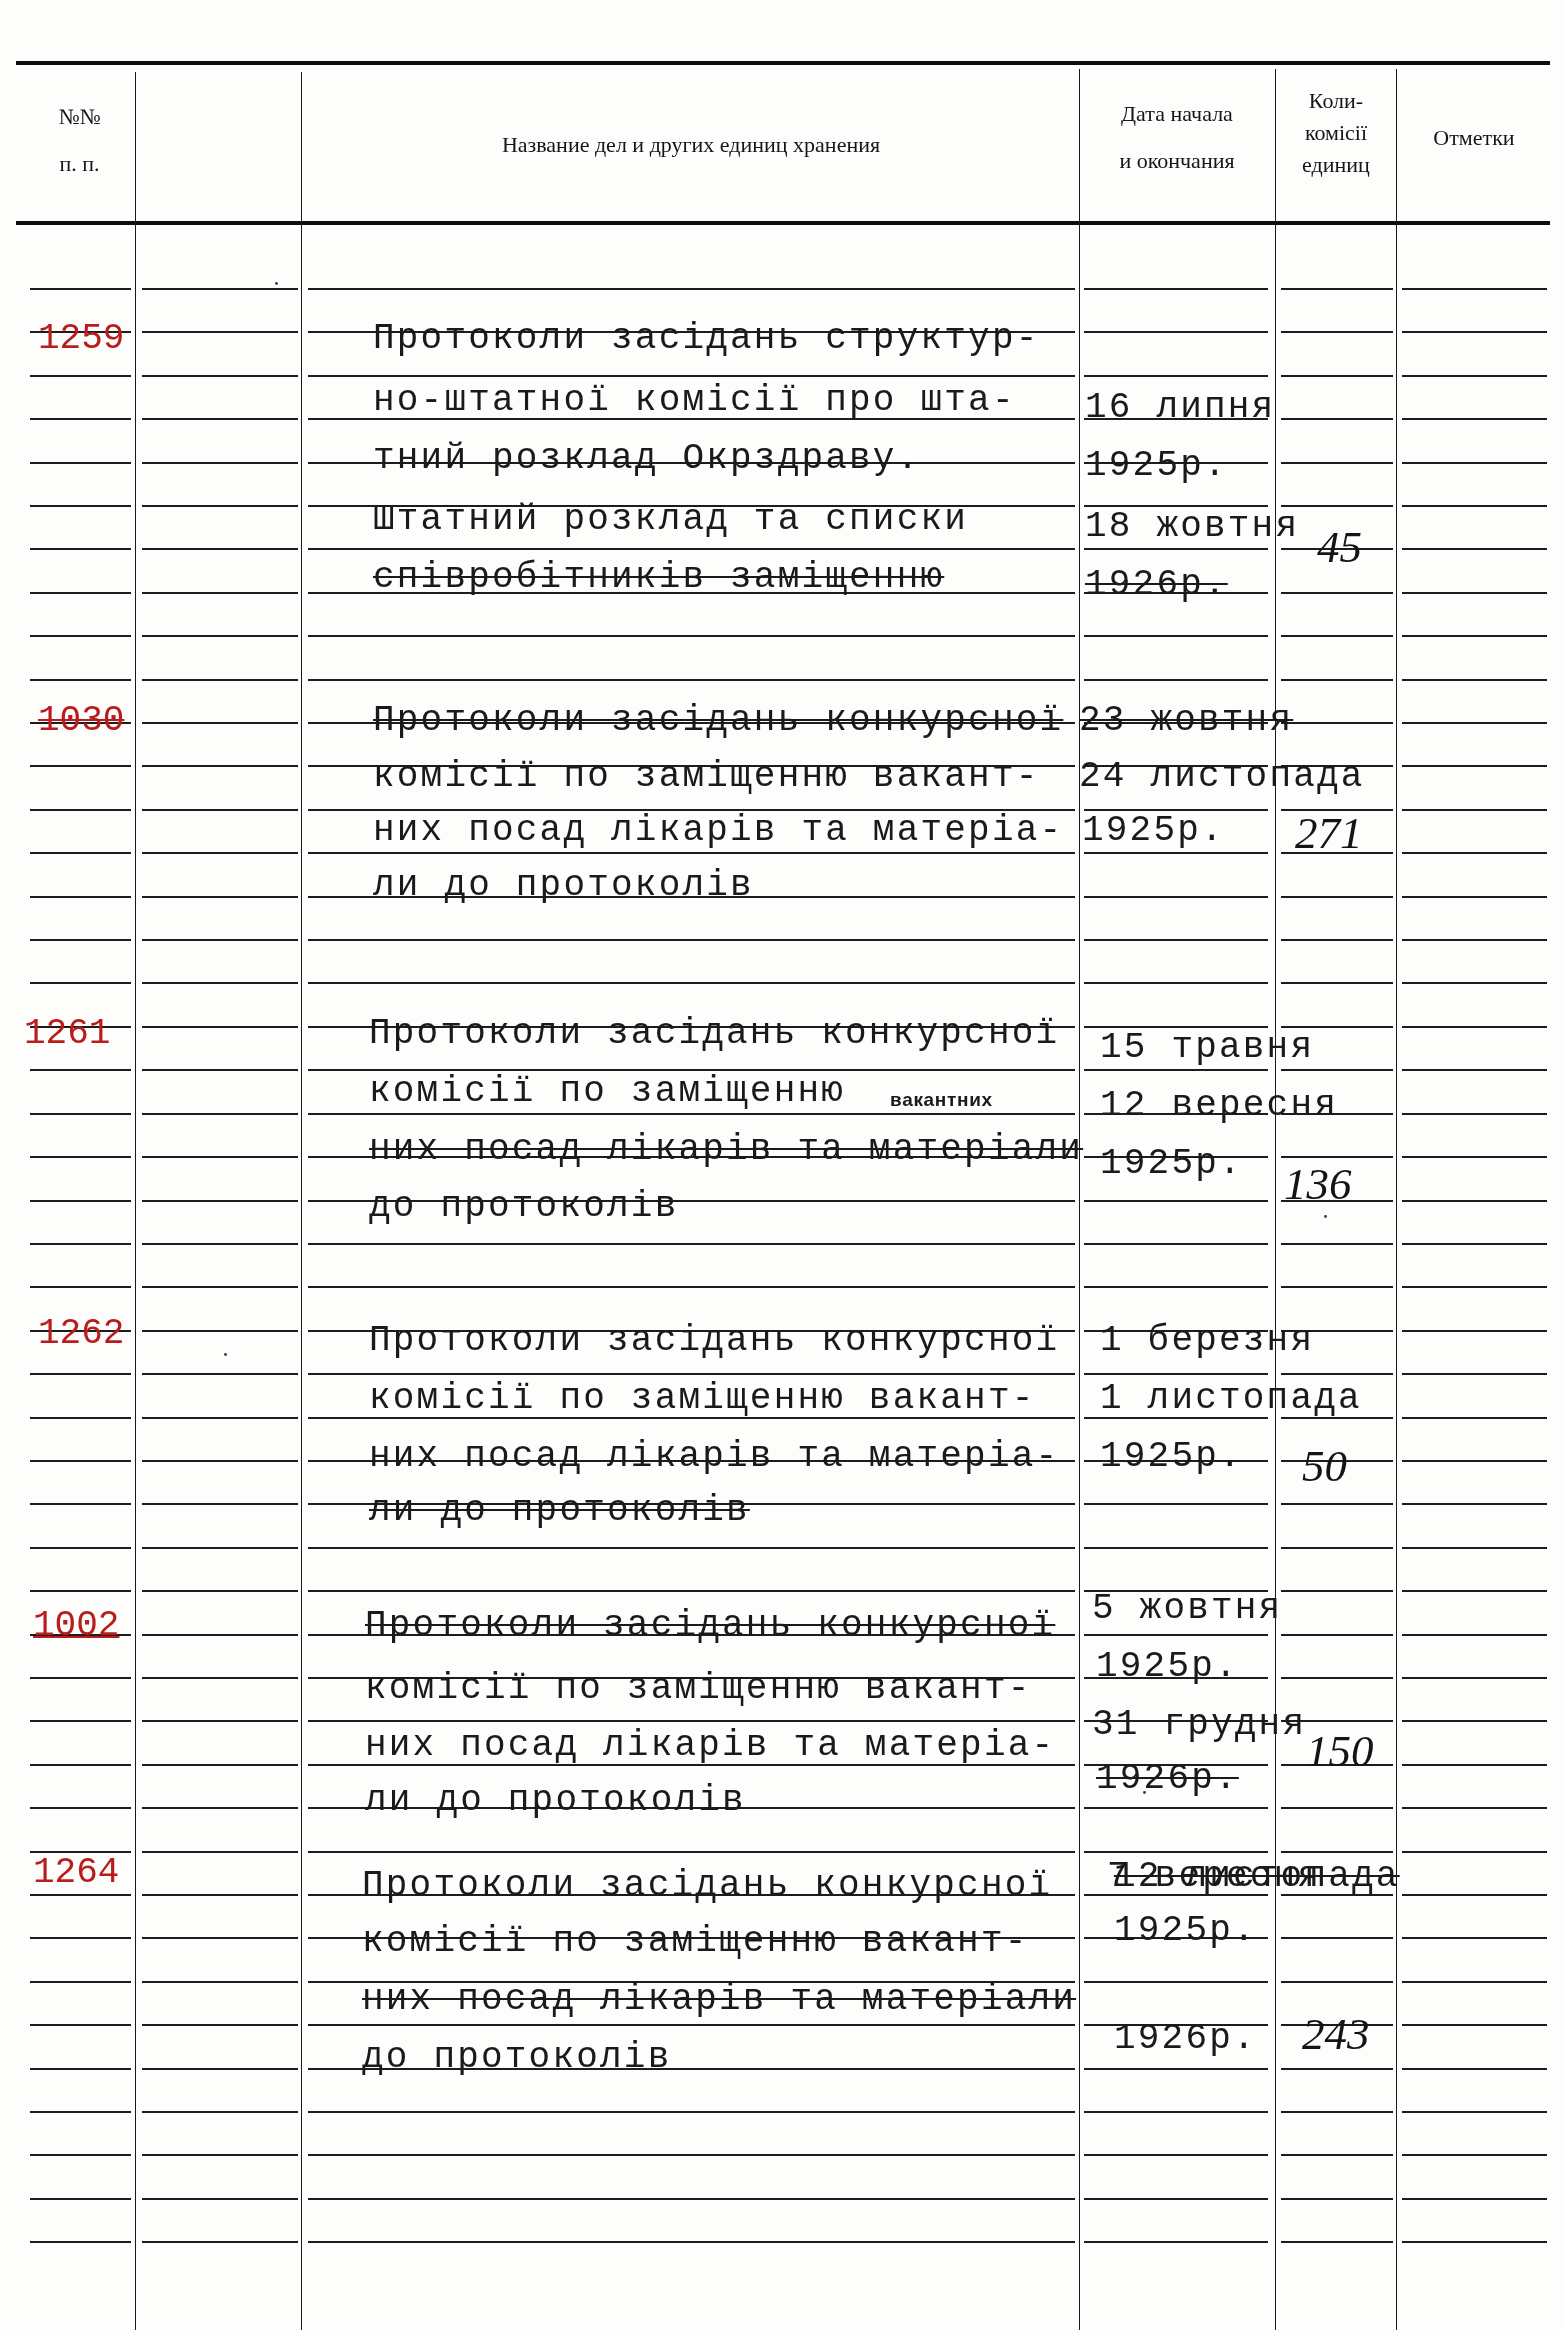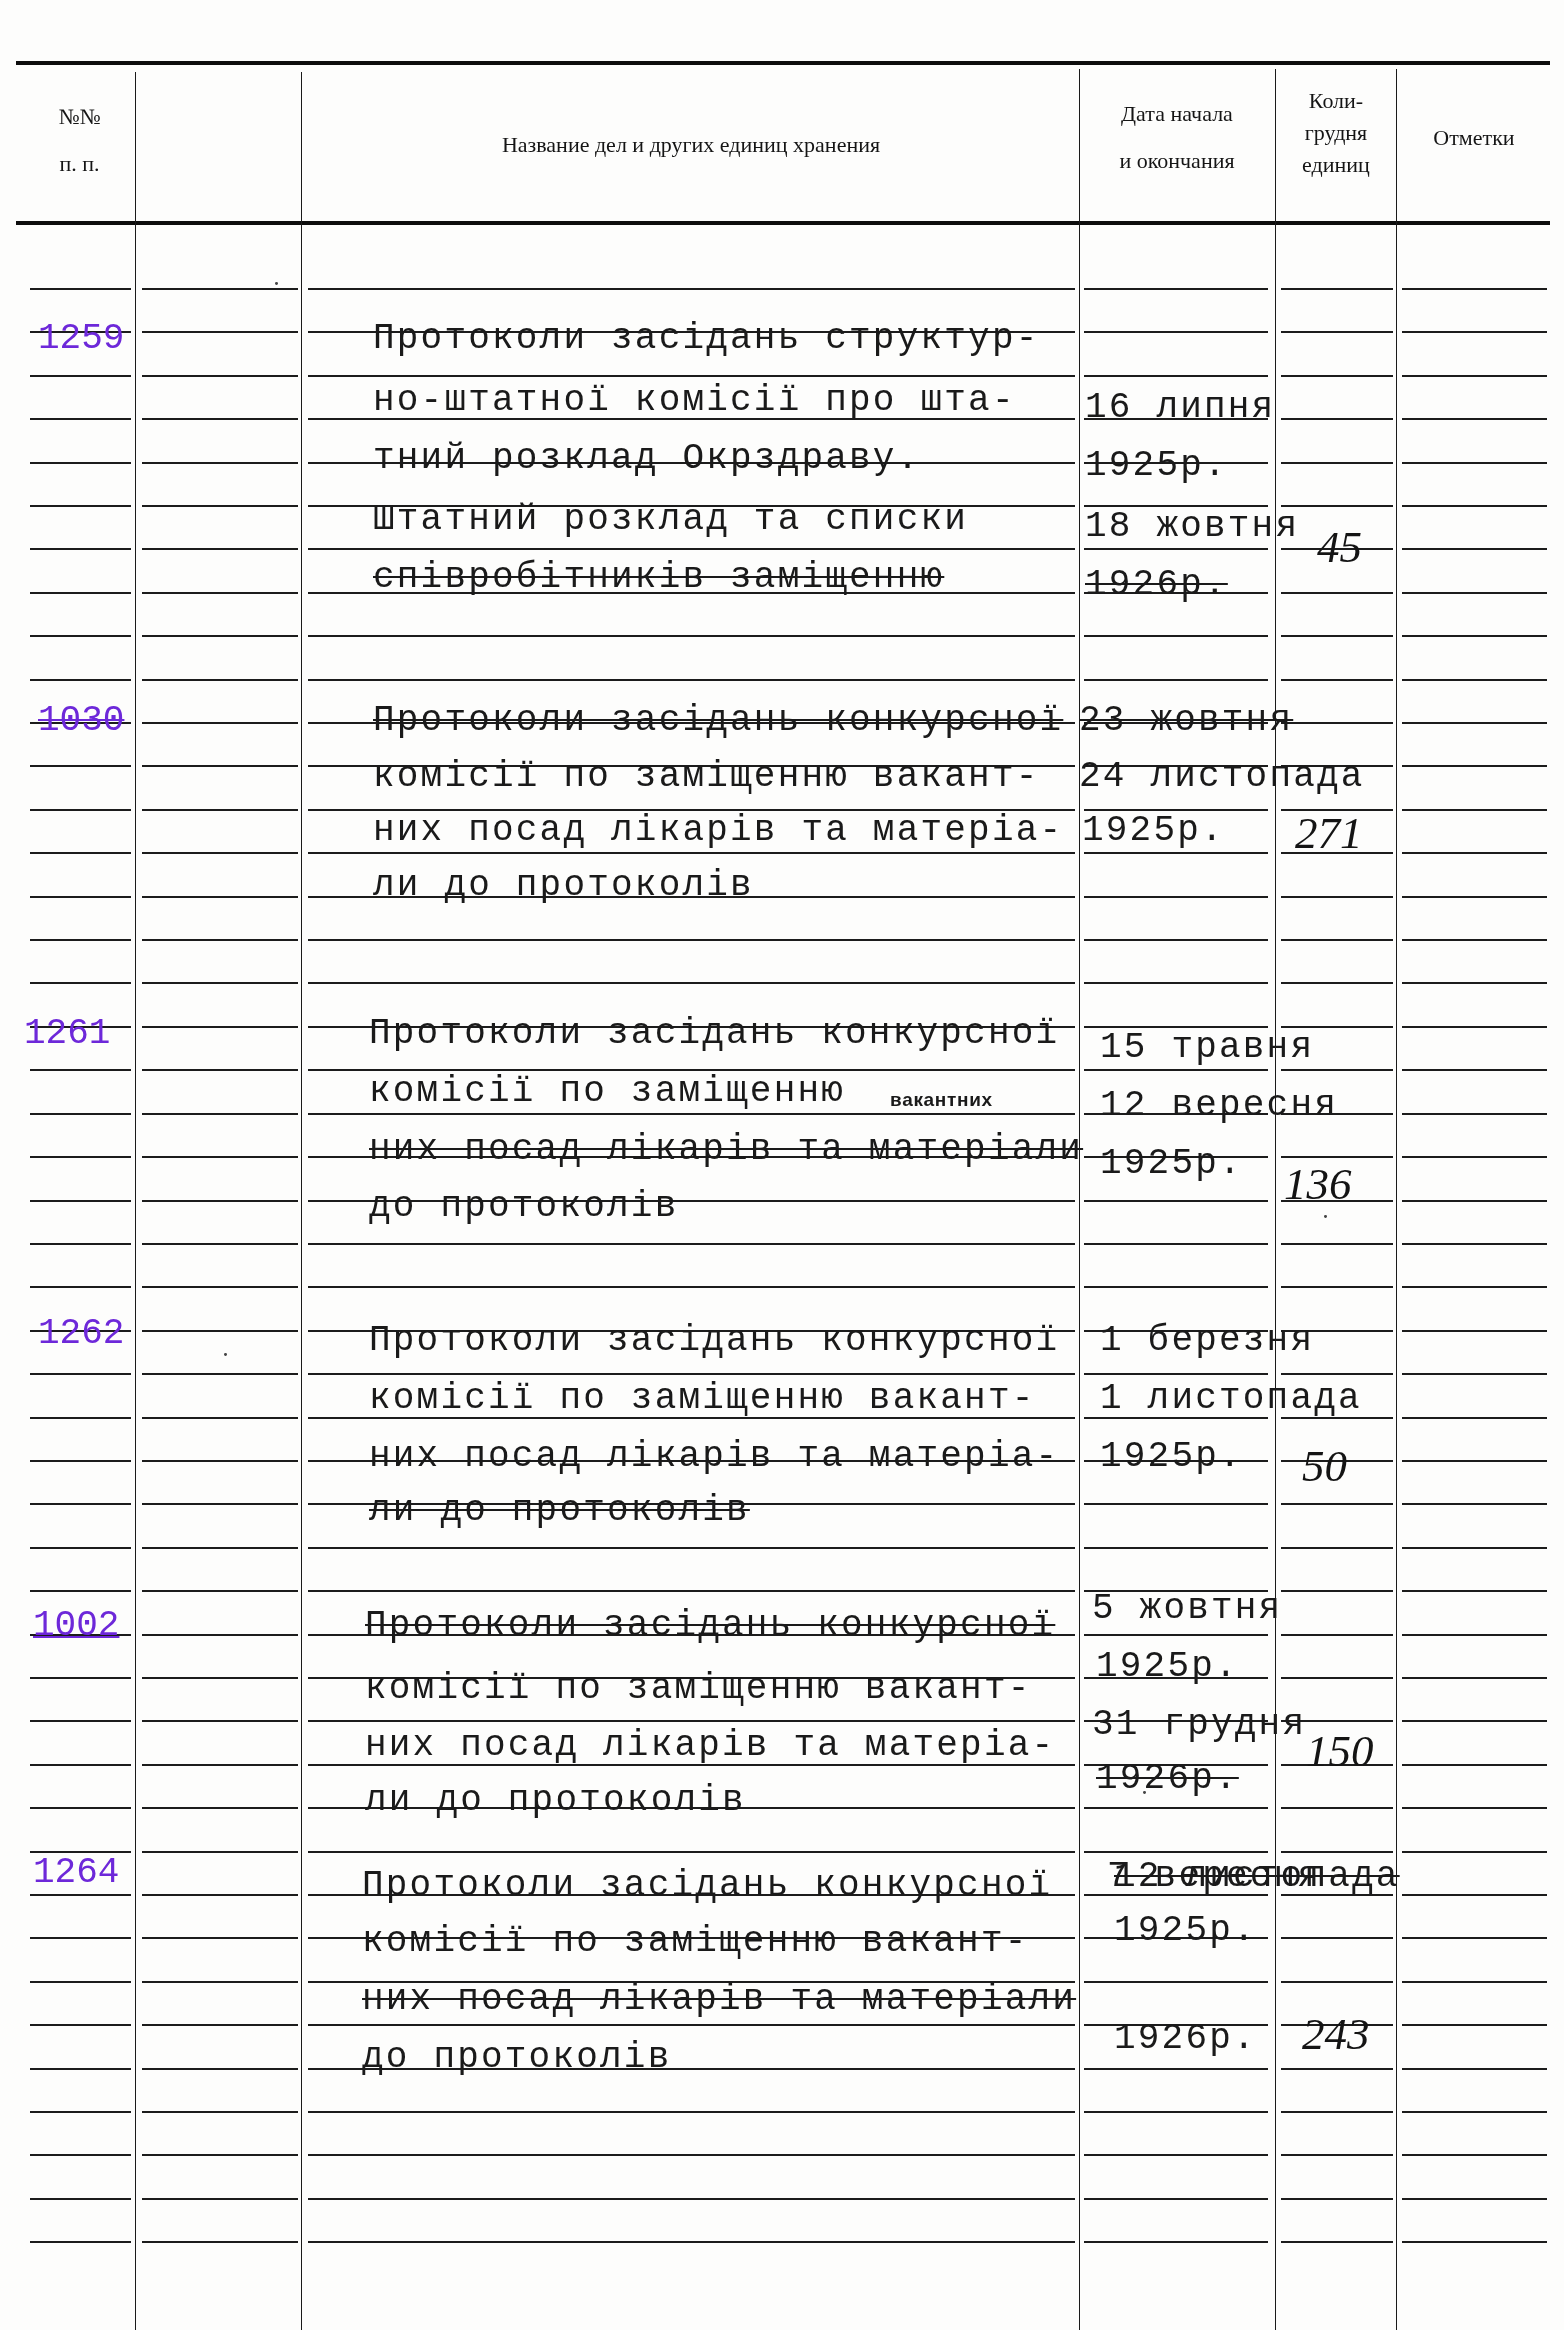--- a/index.html
+++ b/index.html
@@ -3,21 +3,21 @@
 <meta charset="utf-8">
 <style>
   html, body { margin:0; padding:0; background:#ffffff; }
   body { width:1564px; height:2330px; position:relative; overflow:hidden; color:#111; }
   .page { position:absolute; left:0; top:0; width:1564px; height:2330px; background:#fdfdfc; }
   .hline-thick { position:absolute; height:4.3px; background:#0d0d0d; }
   .vline { position:absolute; width:1.4px; background:#1a1a1a; }
   .rule { position:absolute; height:2.2px; background:#1c1c1c; }
   .hdr { position:absolute; font-family:"Liberation Serif", "DejaVu Serif", serif; font-size:22px; line-height:32px; text-align:center; color:#151515; }
   .tw { position:absolute; font-family:"Liberation Mono", "DejaVu Sans Mono", monospace; font-size:36px; letter-spacing:2.2px; color:#1a1a1a; white-space:nowrap; }
-  .num { position:absolute; font-family:"Liberation Mono", "DejaVu Sans Mono", monospace; font-size:36px; color:#6d28d9; }
+  .num { position:absolute; font-family:"Liberation Mono", "DejaVu Sans Mono", monospace; font-size:36px; color:#b91c1c; }
   .hand { position:absolute; font-family:"Liberation Serif", "DejaVu Serif", serif; font-style:italic; font-size:45px; color:#141414; }
   .small-hand { position:absolute; font-family:"Liberation Sans", "DejaVu Sans", sans-serif; font-weight:bold; font-size:19px; letter-spacing:0.7px; color:#1a1a1a; }
   .strike { text-decoration:line-through; text-decoration-thickness:2.2px; }
   .dot { position:absolute; width:2.9px; height:2.9px; background:#444; border-radius:50%; }
 </style>
 </head>
 <body>
 
 <div class="page">
 
@@ -38,21 +38,21 @@
   <div class="hdr" style="left:1081px; top:98px; width:192px;">
     <div>Дата начала</div>
     <div style="height:14.5px"></div>
     <div>и окончания</div>
   </div>
   <div class="hdr" style="left:304px; top:129px; width:774px;">
     <div>Название дел и других единиц хранения</div>
   </div>
   <div class="hdr" style="left:1276px; top:85px; width:120px;">
     <div>Коли-</div>
-    <div>грудня</div>
+    <div>комісії</div>
     <div>единиц</div>
   </div>
   <div class="hdr" style="left:1398px; top:122px; width:152px;">
     <div>Отметки</div>
   </div>
 
   <div id="rules">
       <div class="rule" style="left: 30px; top: 288px; width: 101px;"></div>
       <div class="rule" style="left: 142px; top: 288px; width: 156px;"></div>
       <div class="rule" style="left: 308px; top: 288px; width: 767px;"></div>

